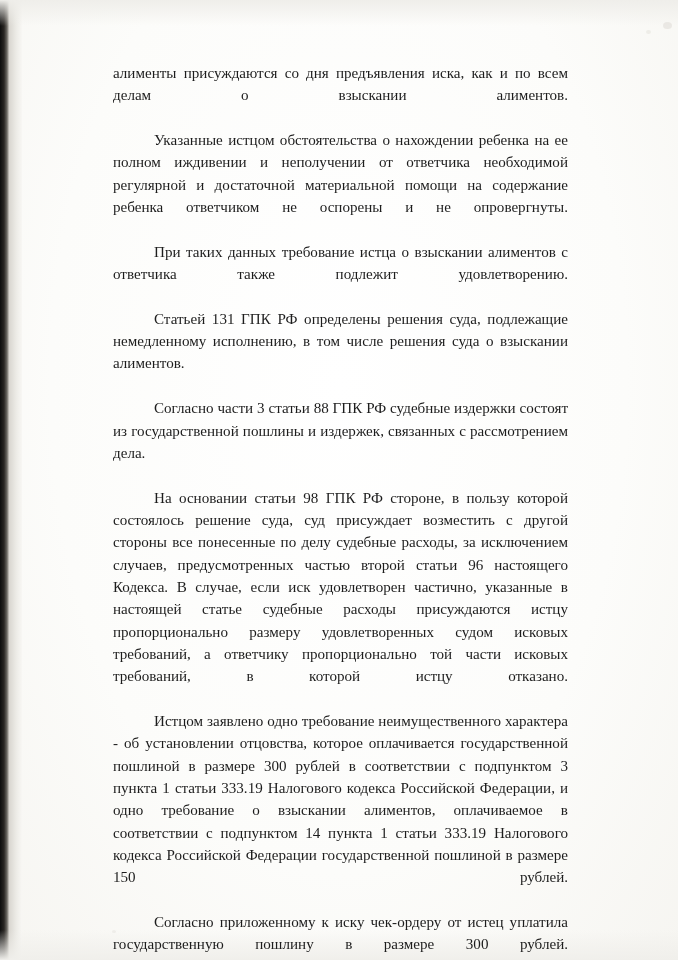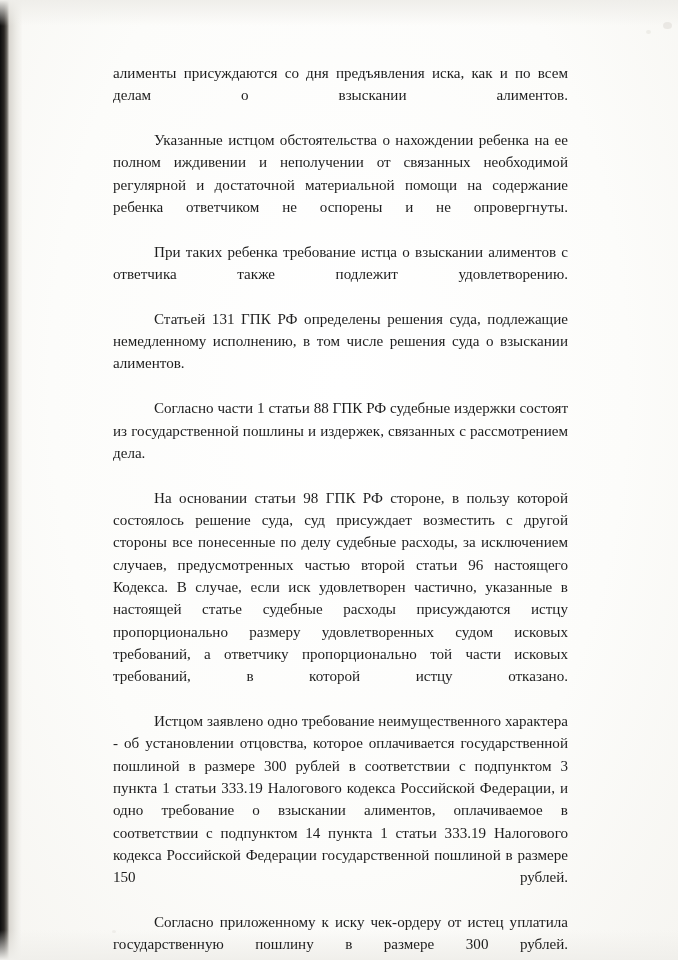--- a/index.html
+++ b/index.html
@@ -97,23 +97,23 @@
   <div class="scan-gutter-soft"></div>
   <div class="scan-top-shade"></div>
   <div class="scan-bottom-shade"></div>
 
   <div class="scan-speck" style="left:663px;top:22px;width:9px;height:7px;"></div>
   <div class="scan-speck" style="left:646px;top:30px;width:5px;height:4px;opacity:.4;"></div>
   <div class="scan-speck" style="left:112px;top:930px;width:4px;height:3px;opacity:.35;"></div>
 
   <div id="text-body">
     <p class="no-indent">алименты присуждаются со дня предъявления иска, как и по всем делам о взыскании алиментов.</p>
-    <p>Указанные истцом обстоятельства о нахождении ребенка на ее полном иждивении и неполучении от связанных необходимой регулярной и достаточной материальной помощи на содержание ребенка ответчиком не оспорены и не опровергнуты.</p>
-    <p>При таких ребенка требование истца о взыскании алиментов с ответчика также подлежит удовлетворению.</p>
+    <p>Указанные истцом обстоятельства о нахождении ребенка на ее полном иждивении и неполучении от ответчика необходимой регулярной и достаточной материальной помощи на содержание ребенка ответчиком не оспорены и не опровергнуты.</p>
+    <p>При таких данных требование истца о взыскании алиментов с ответчика также подлежит удовлетворению.</p>
     <p>Статьей 131 ГПК РФ определены решения суда, подлежащие немедленному исполнению, в том числе решения суда о взыскании алиментов.</p>
-    <p>Согласно части 1 статьи 88 ГПК РФ судебные издержки состоят из государственной пошлины и издержек, связанных с рассмотрением дела.</p>
+    <p>Согласно части 3 статьи 88 ГПК РФ судебные издержки состоят из государственной пошлины и издержек, связанных с рассмотрением дела.</p>
     <p>На основании статьи 98 ГПК РФ стороне, в пользу которой состоялось решение суда, суд присуждает возместить с другой стороны все понесенные по делу судебные расходы, за исключением случаев, предусмотренных частью второй статьи 96 настоящего Кодекса. В случае, если иск удовлетворен частично, указанные в настоящей статье судебные расходы присуждаются истцу пропорционально размеру удовлетворенных судом исковых требований, а ответчику пропорционально той части исковых требований, в которой истцу отказано.</p>
     <p>Истцом заявлено одно требование неимущественного характера - об установлении отцовства, которое оплачивается государственной пошлиной в размере 300 рублей в соответствии с подпунктом 3 пункта 1 статьи 333.19 Налогового кодекса Российской Федерации, и одно требование о взыскании алиментов, оплачиваемое в соответствии с подпунктом 14 пункта 1 статьи 333.19 Налогового кодекса Российской Федерации государственной пошлиной в размере 150 рублей.</p>
     <p>Согласно приложенному к иску чек-ордеру от истец уплатила государственную пошлину в размере 300 рублей.</p>
 
   </div>
 
 </div>
 
 </body></html>

